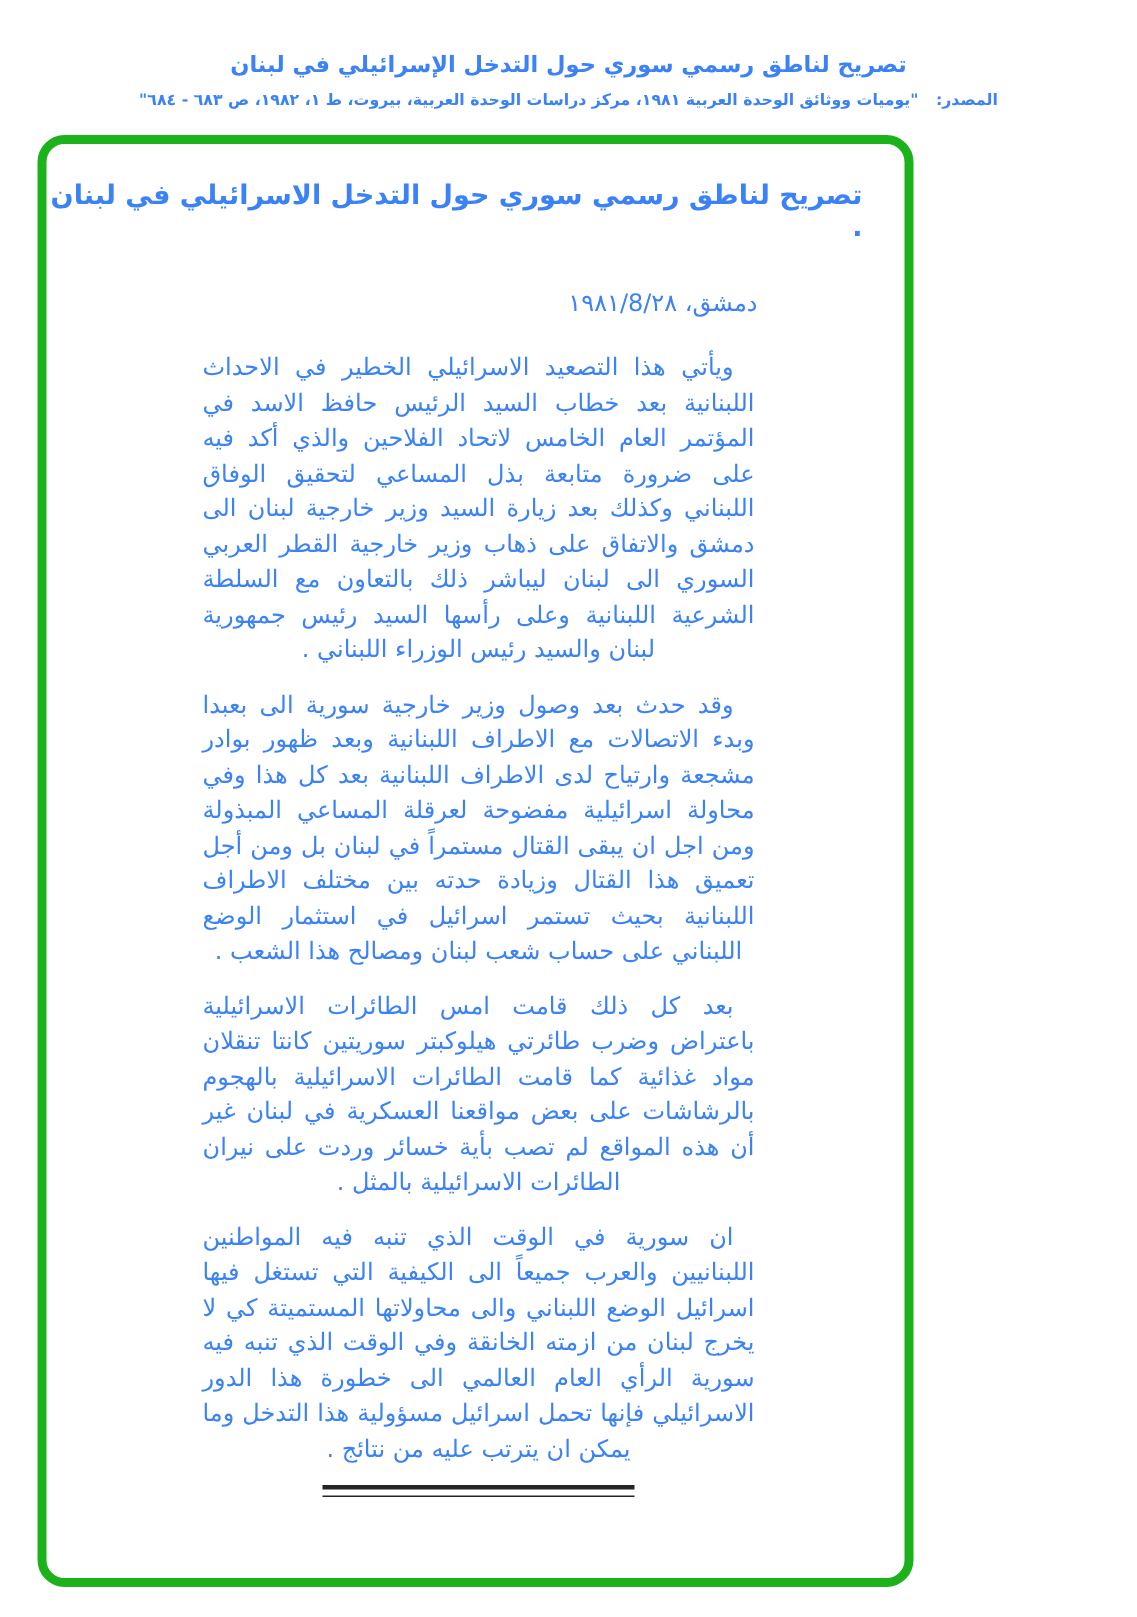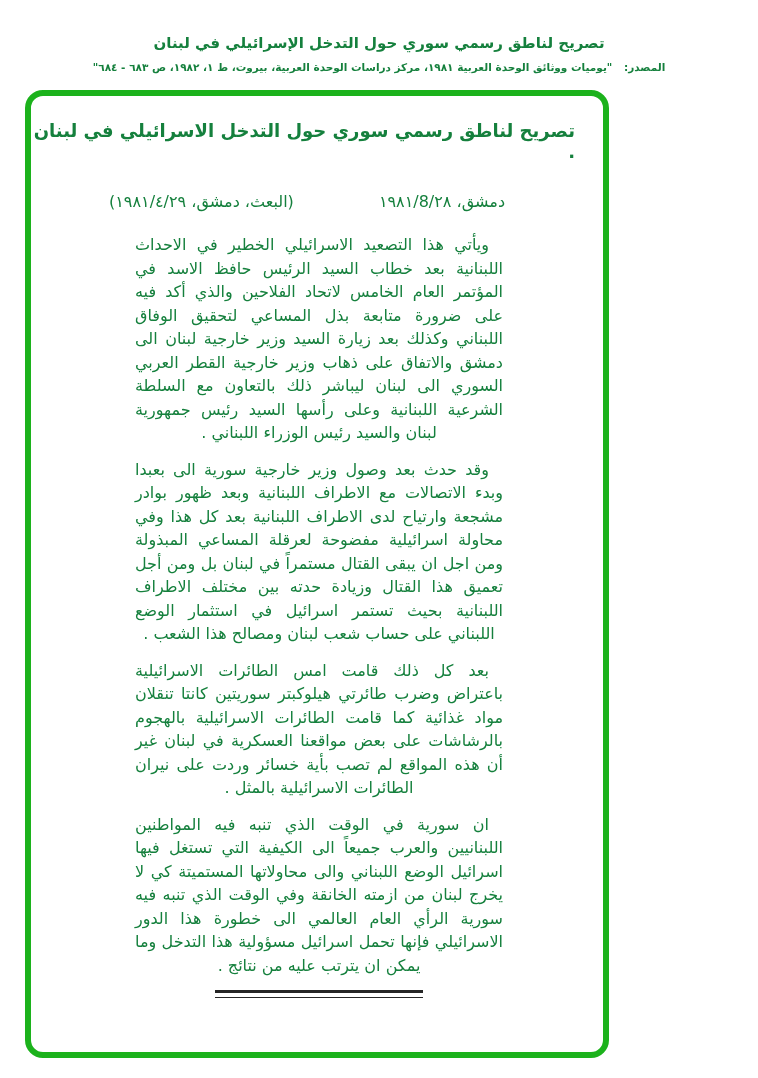--- a/index.html
+++ b/index.html
@@ -1,18 +1,18 @@
 <!DOCTYPE html>
 <html lang="ar"><head>
 <meta charset="utf-8">
 <style>
   html,body{margin:0;padding:0;background:#ffffff;}
   .page{
     position:relative;width:758px;height:1078px;background:#ffffff;
-    font-family:"DejaVu Sans",sans-serif;color:#15803d;overflow:hidden;
+    font-family:"DejaVu Sans",sans-serif;color:#3b82f6;overflow:hidden;
   }
   
   .page-header{position:absolute;top:34px;left:0;right:0;text-align:center;direction:rtl;}
   .page-header h1{
     margin:0 0 9px 0;font-size:15px;font-weight:bold;letter-spacing:0;
   }
   .source-line{
     margin:0;font-size:10.5px;font-weight:bold;white-space:nowrap;
   }
   .source-line .src-label{margin-left:8px;}
@@ -50,21 +50,20 @@
       <span class="src-label">المصدر:</span>
       <span class="src-text">"يوميات ووثائق الوحدة العربية ١٩٨١، مركز دراسات الوحدة العربية، بيروت، ط ١، ١٩٨٢، ص ٦٨٣ - ٦٨٤"</span>
     </p>
   </header>
 
   <section class="doc-box" style="border-color: rgb(28, 178, 28);">
     <h2 class="doc-title">تصريح لناطق رسمي سوري حول التدخل الاسرائيلي في لبنان .</h2>
 
     <div class="dateline">
       <span>دمشق، ١٩٨١/8/٢٨</span>
-      <span>(البعث، دمشق، ١٩٨١/٤/٢٩)</span>
     </div>
 
     <div class="doc-body">
       <p>ويأتي هذا التصعيد الاسرائيلي الخطير في الاحداث اللبنانية بعد خطاب السيد الرئيس حافظ الاسد في المؤتمر العام الخامس لاتحاد الفلاحين والذي أكد فيه على ضرورة متابعة بذل المساعي لتحقيق الوفاق اللبناني وكذلك بعد زيارة السيد وزير خارجية لبنان الى دمشق والاتفاق على ذهاب وزير خارجية القطر العربي السوري الى لبنان ليباشر ذلك بالتعاون مع السلطة الشرعية اللبنانية وعلى رأسها السيد رئيس جمهورية لبنان والسيد رئيس الوزراء اللبناني .</p>
       <p>وقد حدث بعد وصول وزير خارجية سورية الى بعبدا وبدء الاتصالات مع الاطراف اللبنانية وبعد ظهور بوادر مشجعة وارتياح لدى الاطراف اللبنانية بعد كل هذا وفي محاولة اسرائيلية مفضوحة لعرقلة المساعي المبذولة ومن اجل ان يبقى القتال مستمراً في لبنان بل ومن أجل تعميق هذا القتال وزيادة حدته بين مختلف الاطراف اللبنانية بحيث تستمر اسرائيل في استثمار الوضع اللبناني على حساب شعب لبنان ومصالح هذا الشعب .</p>
       <p>بعد كل ذلك قامت امس الطائرات الاسرائيلية باعتراض وضرب طائرتي هيلوكبتر سوريتين كانتا تنقلان مواد غذائية كما قامت الطائرات الاسرائيلية بالهجوم بالرشاشات على بعض مواقعنا العسكرية في لبنان غير أن هذه المواقع لم تصب بأية خسائر وردت على نيران الطائرات الاسرائيلية بالمثل .</p>
       <p>ان سورية في الوقت الذي تنبه فيه المواطنين اللبنانيين والعرب جميعاً الى الكيفية التي تستغل فيها اسرائيل الوضع اللبناني والى محاولاتها المستميتة كي لا يخرج لبنان من ازمته الخانقة وفي الوقت الذي تنبه فيه سورية الرأي العام العالمي الى خطورة هذا الدور الاسرائيلي فإنها تحمل اسرائيل مسؤولية هذا التدخل وما يمكن ان يترتب عليه من نتائج .</p>
       <div class="end-rule"></div>
     </div>
   </section>

